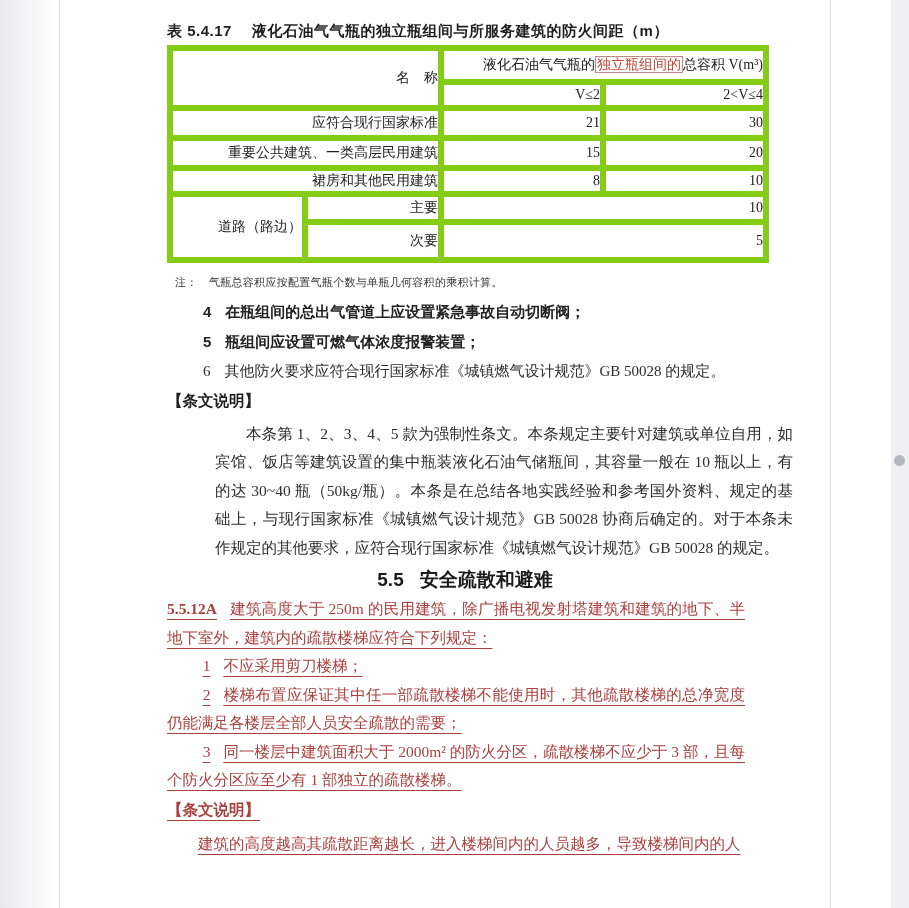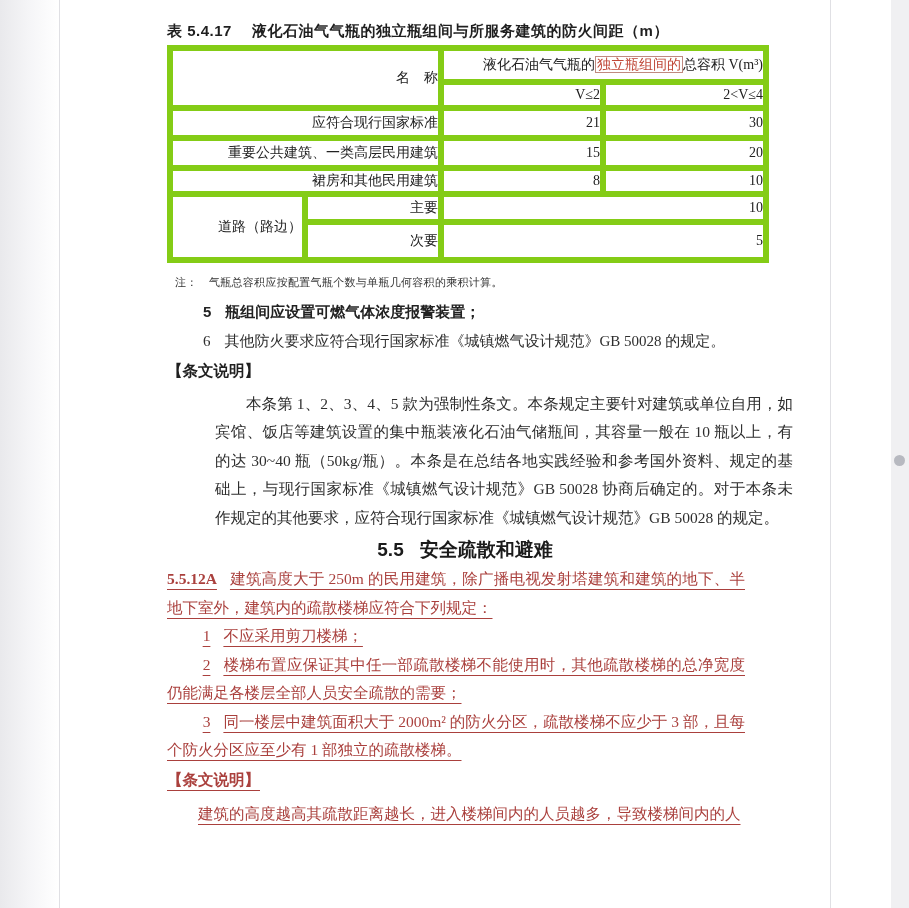--- a/index.html
+++ b/index.html
@@ -163,20 +163,23 @@
     <tr style="height:38px">
       <td class="type-cell">次要</td>
       <td colspan="2">5</td>
     </tr>
   </tbody>
     </table>
 
   <div class="note">注：　气瓶总容积应按配置气瓶个数与单瓶几何容积的乘积计算。</div>
 
   <div class="clause bold">
+    <span class="num">4</span><span>在瓶组间的总出气管道上应设置紧急事故自动切断阀；</span>
+  </div>
+  <div class="clause bold">
     <span class="num">5</span><span>瓶组间应设置可燃气体浓度报警装置；</span>
   </div>
   <div class="clause">
     <span class="num">6</span><span>其他防火要求应符合现行国家标准《城镇燃气设计规范》GB 50028 的规定。</span>
   </div>
 
   <div class="explain-label">【条文说明】</div>
   <div class="para first">本条第 1、2、3、4、5 款为强制性条文。本条规定主要针对建筑或单位自用，如宾馆、饭店等建筑设置的集中瓶装液化石油气储瓶间，其容量一般在 10 瓶以上，有的达 30~40 瓶（50kg/瓶）。本条是在总结各地实践经验和参考国外资料、规定的基础上，与现行国家标准《城镇燃气设计规范》GB 50028 协商后确定的。对于本条未作规定的其他要求，应符合现行国家标准《城镇燃气设计规范》GB 50028 的规定。</div>
 
   <div class="section-heading">

